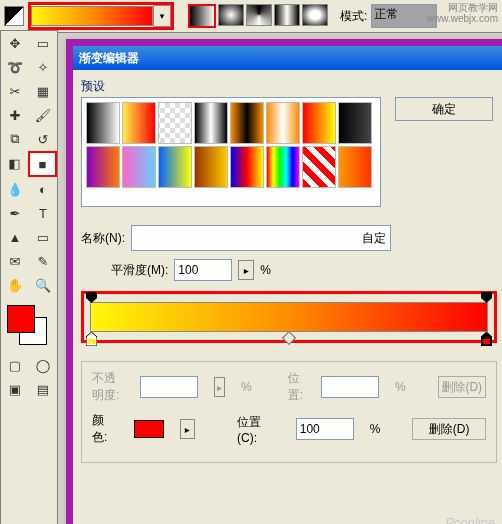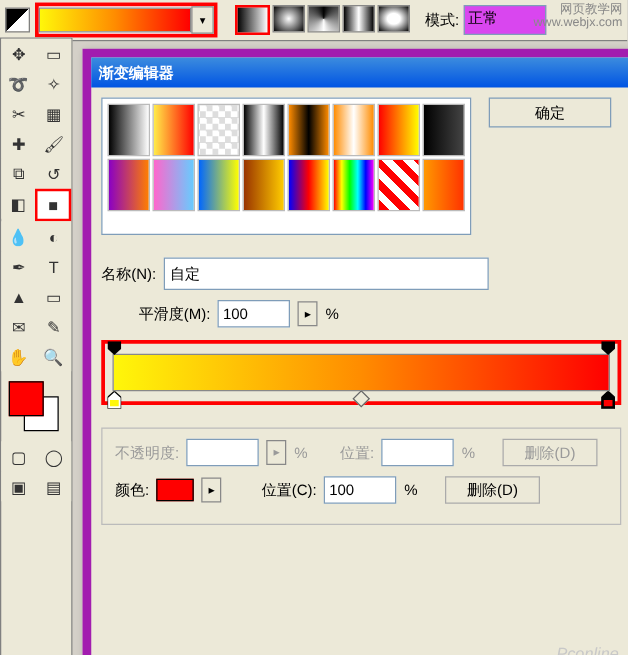--- a/index.html
+++ b/index.html
@@ -10,55 +10,55 @@
 .dd-btn{width:16px;height:20px;background:#ece9d8;border:1px solid #888;display:flex;align-items:center;justify-content:center;font-size:9px}
 .grad-types{display:flex;gap:2px;margin-left:10px}
 .gt{width:24px;height:20px;border:1px solid #888;background:#ece9d8}
 .gt.sel{border:2px solid #ff0000}
 .gt-linear{background:linear-gradient(90deg,#000,#fff)}
 .gt-radial{background:radial-gradient(circle,#fff,#000)}
 .gt-angle{background:conic-gradient(#000,#fff,#000)}
 .gt-refl{background:linear-gradient(90deg,#000,#fff,#000)}
 .gt-diam{background:radial-gradient(ellipse,#fff 30%,#000)}
 .mode-label{margin-left:8px}
-.mode-sel{width:60px;height:20px;border:1px solid #7f9db9;background:#d946ef;padding:1px 2px;font-size:12px}
+.mode-sel{width:60px;height:20px;border:1px solid #7f9db9;background:#a3a3a3;padding:1px 2px;font-size:12px}
 .watermark-top{position:absolute;right:4px;top:2px;font-size:10px;color:#888;text-align:right;line-height:11px}
 .tools-panel{position:absolute;left:0;top:30px;width:56px;height:494px;background:#ece9d8;border:1px solid #808080}
 .tool-row{display:flex}
 .tool{width:26px;height:22px;border:1px solid #ece9d8;display:flex;align-items:center;justify-content:center;font-size:13px;color:#333}
 .tool.sel{border:2px solid #ff0000;background:#fff}
 .color-box{margin:8px 6px;position:relative;width:40px;height:40px}
 .fg-color{position:absolute;left:0;top:0;width:26px;height:26px;background:#ff0000;border:1px solid #000}
 .bg-color{position:absolute;right:0;bottom:0;width:26px;height:26px;background:#fff;border:1px solid #000}
 .dialog{position:absolute;left:66px;top:39px;width:432px;height:482px;background:#ece9d8;border:7px solid #a21caf;box-shadow:2px 2px 6px rgba(0,0,0,0.3)}
 .titlebar{height:24px;background:linear-gradient(180deg,#3c8cde,#0054e3);color:#fff;font-weight:bold;display:flex;align-items:center;padding:0 6px;font-size:12px}
 .dlg-body{padding:8px;position:relative;height:450px}
 .section-label{color:#0a246a;font-size:12px;margin-bottom:2px}
 .preset-row{display:flex;align-items:flex-start}
 .preset-grid{width:290px;height:100px;background:#fff;border:1px solid #7f9db9;padding:4px;display:flex;flex-wrap:wrap;gap:2px;align-content:flex-start}
 .preset{width:32px;height:40px;border:1px solid #bbb}
-.side-btns{margin-left:14px;display:flex;flex-direction:row;gap:8px}
+.side-btns{margin-left:14px;display:flex;flex-direction:column;gap:24px}
 .btn{width:96px;height:22px;border:1px solid #7f9db9;background:#ece9d8;display:flex;align-items:center;justify-content:center;font-size:12px}
 .name-row{display:flex;align-items:center;margin-top:18px;gap:6px}
 .text-input{height:20px;border:1px solid #7f9db9;background:#fff;padding:2px 4px;font-size:12px}
 .type-row{display:flex;align-items:center;gap:6px;margin-top:14px;margin-left:20px}
 .select{height:20px;border:1px solid #7f9db9;background:#e8f0fe;padding:1px 18px 1px 4px;position:relative;font-size:12px}
 .select::after{content:"▾";position:absolute;right:2px;top:2px;color:#5a7bb0}
 .smooth-row{display:flex;align-items:center;gap:6px;margin-top:8px;margin-left:30px}
 .grad-edit{margin-top:10px;border:3px solid #ff0000;padding:8px 6px}
 .grad-bar{height:28px;background:linear-gradient(90deg,#fff70a 0%,#ff8c00 50%,#ff0000 100%);border:1px solid #888;position:relative}
 .stop-top{position:absolute;top:-11px;width:11px;height:11px}
 .stop-bot{position:absolute;bottom:-15px;width:11px;height:14px}
 .stop-top.left,.stop-bot.left{left:-5px}
 .stop-top.right,.stop-bot.right{right:-5px}
 .diamond{position:absolute;bottom:-12px;left:50%;transform:translateX(-50%);width:8px;height:8px;border:1px solid #666;transform:translateX(-50%) rotate(45deg);background:#ece9d8}
 svg.stop{display:block}
 .stops-section{margin-top:18px}
 .stops-fs{border:1px solid #bbb;padding:8px 10px;margin-top:2px}
-.stops-row{display:flex;align-items:center;gap:6px;margin-bottom:8px}
+.stops-row{display:flex;align-items:center;gap:16px;margin-bottom:8px}
 .disabled{color:#9a9a9a}
 .small-input{width:50px;height:18px;border:1px solid #7f9db9;background:#fff;padding:1px 3px;font-size:12px}
 .color-swatch{width:28px;height:16px;border:1px solid #000;display:inline-block;vertical-align:middle}
 .arrow-btn{width:14px;height:18px;border:1px solid #888;background:#ece9d8;display:flex;align-items:center;justify-content:center;font-size:10px}
 .del-btn{width:74px;height:20px;border:1px solid #aaa;background:#ece9d8;display:flex;align-items:center;justify-content:center;font-size:12px}
 .wm-bot{position:absolute;right:10px;bottom:6px;color:#c8c8c8;font-style:italic;font-size:13px;pointer-events:none}
 </style>
 </head>
 <body>
 
@@ -141,20 +141,21 @@
       <div class="tool">▤</div>
     </div>
 </div>
 
 <div class="dialog">
   <div class="titlebar">
     <span>渐变编辑器</span>
   </div>
   <div class="dlg-body">
 
+    <div class="section-label">预设</div>
     <div class="preset-row">
       <div class="preset-grid" id="preset-grid">
           <div class="preset" style="background: linear-gradient(90deg, rgb(0, 0, 0), rgb(255, 255, 255));"></div>
           <div class="preset" style="background: linear-gradient(90deg, rgb(255, 237, 74), rgb(255, 0, 0));"></div>
           <div class="preset" style="background: repeating-conic-gradient(rgb(255, 255, 255) 0deg, rgb(255, 255, 255) 25%, rgb(221, 221, 221) 0deg, rgb(221, 221, 221) 50%) 50% center / 10px 10px;"></div>
           <div class="preset" style="background: linear-gradient(90deg, rgb(0, 0, 0), rgb(255, 255, 255), rgb(0, 0, 0));"></div>
           <div class="preset" style="background: linear-gradient(90deg, rgb(255, 140, 0), rgb(0, 0, 0), rgb(255, 140, 0));"></div>
           <div class="preset" style="background: linear-gradient(90deg, rgb(255, 140, 0), rgb(255, 255, 255), rgb(255, 140, 0));"></div>
           <div class="preset" style="background: linear-gradient(90deg, rgb(255, 0, 0), rgb(255, 255, 0));"></div>
           <div class="preset" style="background: linear-gradient(90deg, rgb(0, 0, 0), rgb(68, 68, 68));"></div>
@@ -168,21 +169,21 @@
           <div class="preset" style="background: linear-gradient(90deg, rgb(255, 153, 0), rgb(255, 51, 0));"></div>
         </div>
       <div class="side-btns">
         <div class="btn">确定</div>
         <div style="height:6px"></div>
       </div>
     </div>
 
     <div class="name-row">
       <span>名称(N):</span>
-      <input class="text-input" style="width: 250px;" value="自定">
+      <input class="text-input" style="width: 250px; text-align: right;" value="自定">
     </div>
 
     <div class="smooth-row">
       <span>平滑度(M):</span>
       <input class="small-input" value="100" style="">
       <div class="arrow-btn">▸</div>
       <span>%</span>
     </div>
 
     <div class="grad-edit">

